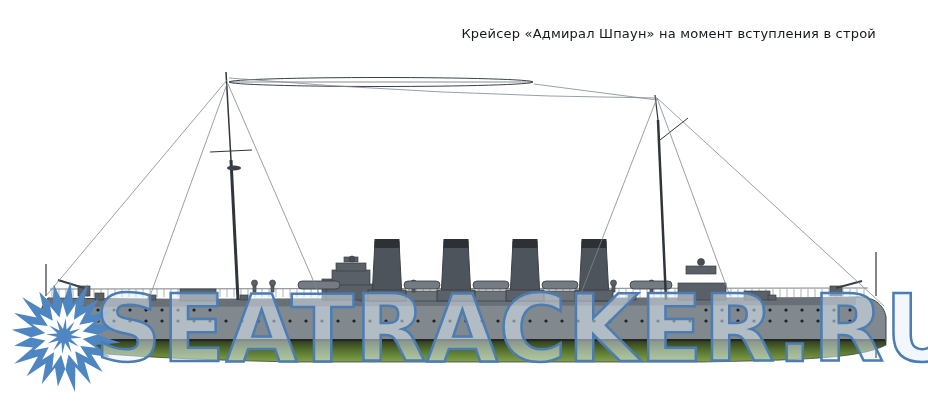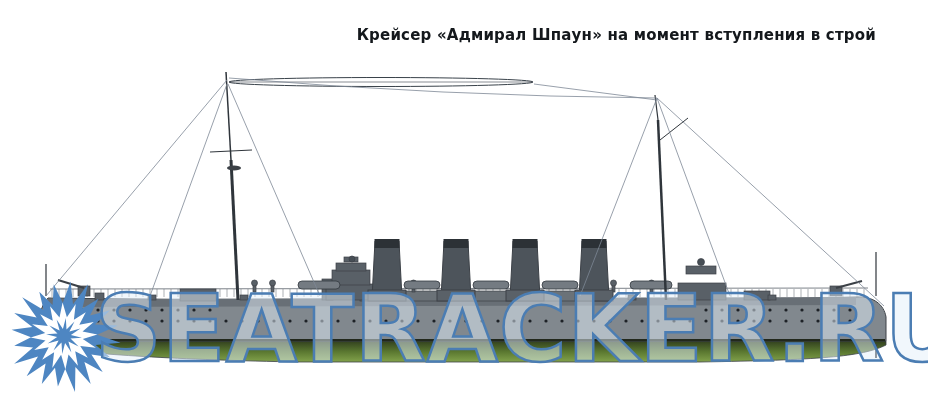--- a/index.html
+++ b/index.html
@@ -1,18 +1,18 @@
 <!DOCTYPE html>
 <html style="--caption_ink: #14181c; --watermark_blue: #4b7db3; --watermark_fill: rgba(228,239,249,0.5); --logo_blue: #4e86c2; --hull_gray: #81888e; --hull_line: #3c4147; --deck_strake: #686f76; --structure_gray: #596067; --funnel_gray: #4d545b; --funnel_cap: #2c3136; --rigging_gray: #7d8896; --underwater_dark: #32401f; --underwater_mid: #5a7730; --underwater_light: #82a24b;"><head>
 <meta charset="utf-8">
 <style>
   html,body{margin:0;padding:0;background:#ffffff;}
   #stage{position:relative;width:928px;height:411px;background:#fff;overflow:hidden;
          font-family:"DejaVu Sans","Liberation Sans",sans-serif;}
-  #caption{position:absolute;top:26px;right:52px;font-size:15px;font-weight:bold;
+  #caption{position:absolute;top:26px;right:52px;font-size:13px;font-weight:normal;
            color:var(--caption_ink,#14181c);white-space:nowrap;letter-spacing:0.2px;}
   #ship-svg{position:absolute;left:0;top:0;}
   #logo-svg{position:absolute;left:0;top:0;}
   #watermark{position:absolute;left:95px;top:284px;font-size:92px;line-height:92px;
              font-weight:bold;letter-spacing:1px;white-space:nowrap;
              color:var(--watermark_fill,rgba(226,238,248,0.5));
              -webkit-text-stroke:2.5px var(--watermark_blue,#4b7db3);}
 </style>
 </head>
 <body>

